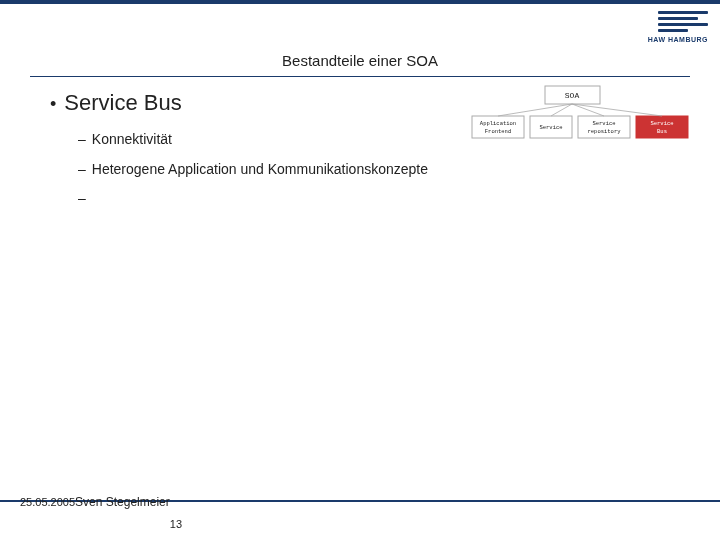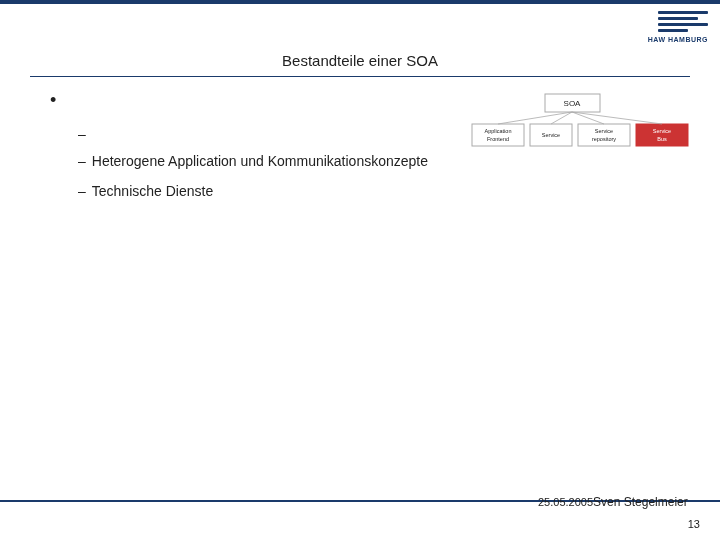--- a/index.html
+++ b/index.html
@@ -150,39 +150,40 @@
 
     .sub-text {
       font-size: 14px;
       color: #222;
       line-height: 1.4;
     }
 
     
     .diagram-area {
       position: absolute;
-      top: 92px;
+      top: 84px;
       right: 20px;
       width: 230px;
       height: 100px;
+      font-family: Liberation Mono, monospace;
     }
 
     .diagram-soa {
       width: 100%;
       height: 100%;
     }
 
     
     .footer {
       position: absolute;
       bottom: 10px;
       left: 0;
       right: 0;
       display: flex;
-      justify-content: flex-end;
+      justify-content: flex-start;
       align-items: center;
       padding: 0 20px;
     }
 
     .footer-date {
       font-size: 11px;
       color: #222;
     }
 
     .footer-name {
@@ -212,32 +213,33 @@
     </div>
     <span class="logo-text">HAW HAMBURG</span>
   </div>
 
   <div class="slide-title">Bestandteile einer SOA</div>
   <div class="title-underline"></div>
 
   <div class="content">
     <div class="bullet-main">
       <span class="bullet-dot">•</span>
+      <span class="bullet-main-text">Service Bus</span>
     </div>
     <div class="sub-bullets">
       <div class="sub-bullet">
         <span class="sub-dash">–</span>
+        <span class="sub-text">Konnektivität</span>
       </div>
       <div class="sub-bullet">
         <span class="sub-dash">–</span>
         <span class="sub-text">Heterogene Application und Kommunikationskonzepte</span>
       </div>
       <div class="sub-bullet">
         <span class="sub-dash">–</span>
-        <span class="sub-text">Technische Dienste</span>
       </div>
     </div>
   </div>
 
   <div class="diagram-area">
     <svg class="diagram-soa" viewBox="0 0 230 100" xmlns="http://www.w3.org/2000/svg">
 
       <rect x="75" y="2" width="55" height="18" fill="white" stroke="#aaa" stroke-width="1"></rect>
       <text x="102" y="14" font-size="8" text-anchor="middle" fill="#222">SOA</text>
 

